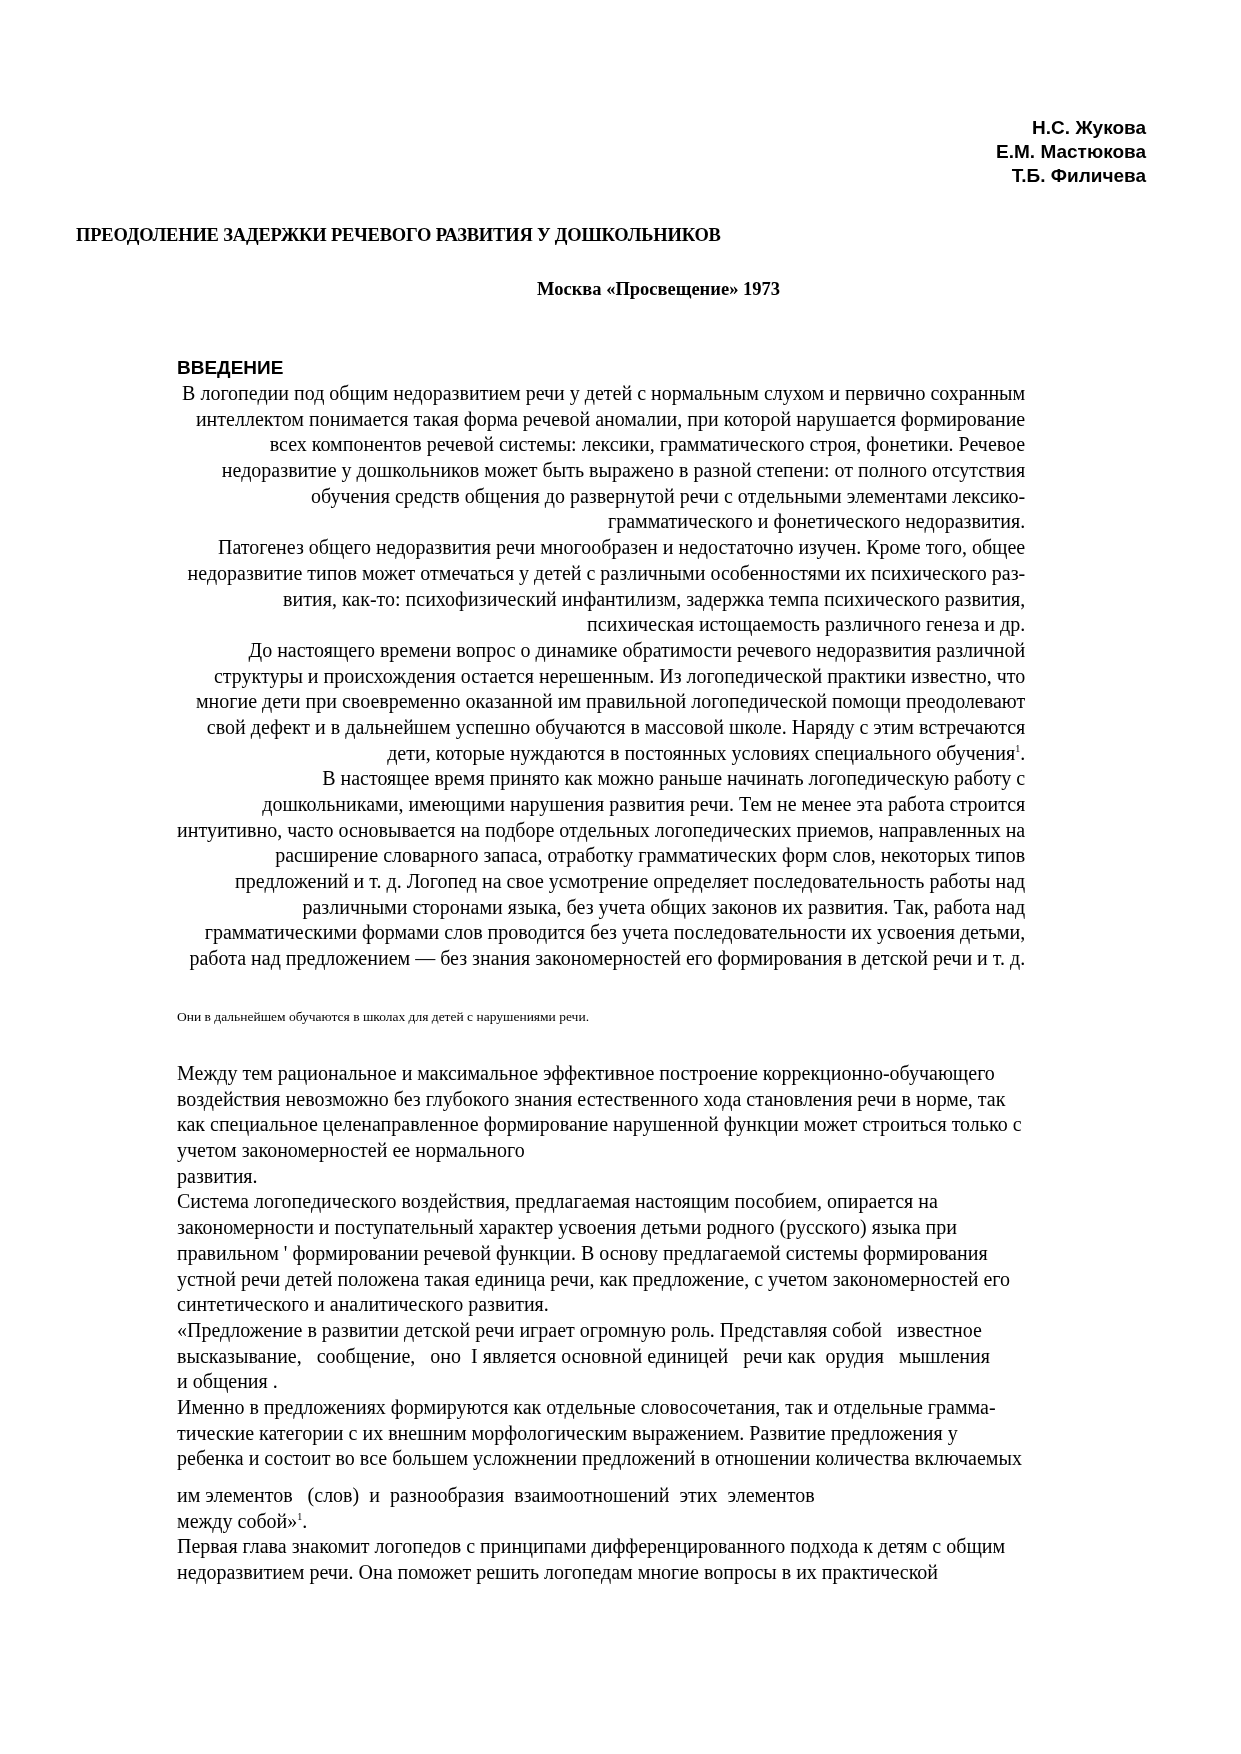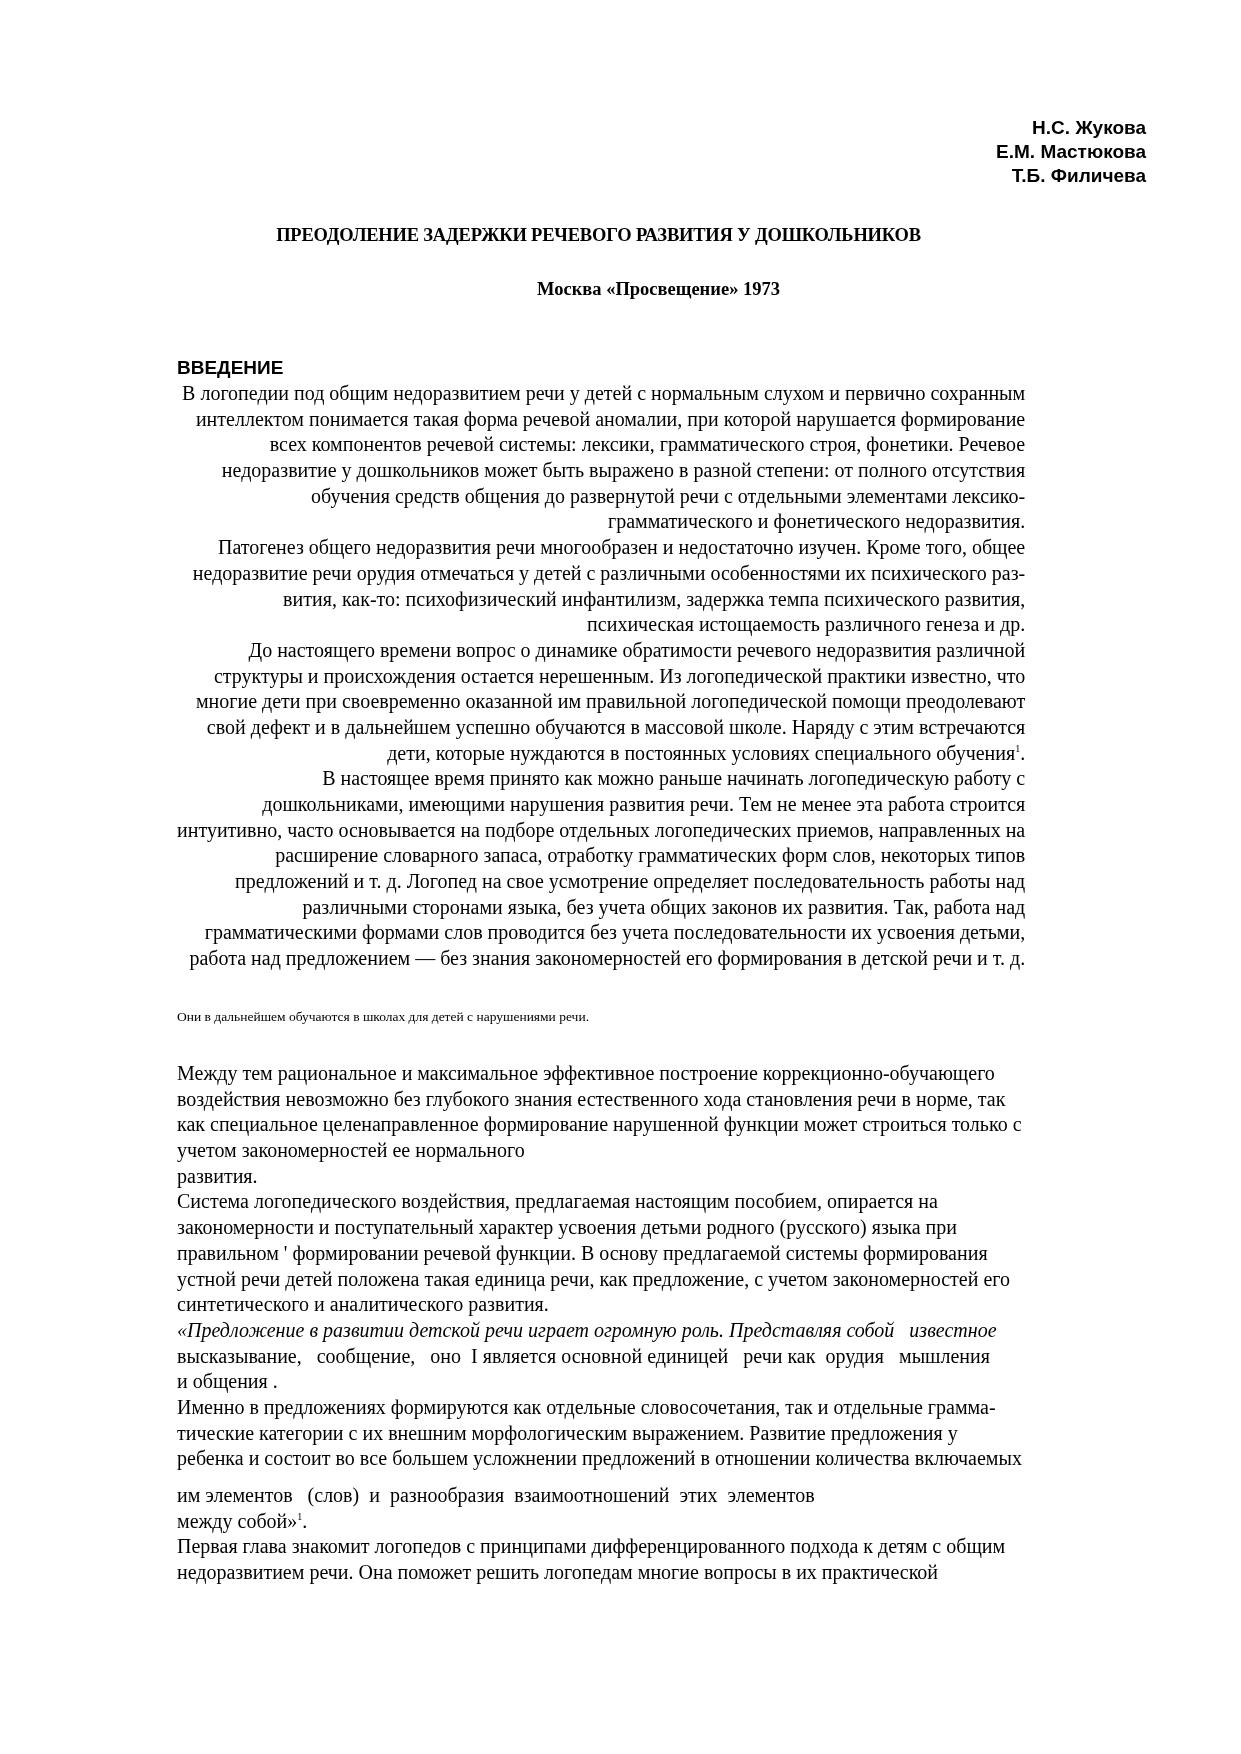--- a/index.html
+++ b/index.html
@@ -30,21 +30,20 @@
       font-weight: bold;
       font-size: 19px;
       line-height: 24px;
     }
     .authors div { white-space: nowrap; }
     .title {
       position: absolute;
       left: 0;
       width: 1121px;
       top: 225px;
-      text-align: center;
       font-family: "Liberation Serif", serif;
       font-weight: bold;
       font-size: 18.5px;
       letter-spacing: -0.2px;
       padding-left: 76px;
       box-sizing: border-box;
     }
     .publisher {
       position: absolute;
       left: 0;
@@ -109,21 +108,21 @@
   <div class="section-heading">ВВЕДЕНИЕ</div>
 
   <div class="text-block block-a">
     <div class="line">В логопедии под общим недоразвитием речи у детей с нормальным слухом и первично сохранным</div>
     <div class="line">интеллектом понимается такая форма речевой аномалии, при которой нарушается формирование</div>
     <div class="line">всех компонентов речевой системы: лексики, грамматического строя, фонетики. Речевое</div>
     <div class="line">недоразвитие у дошкольников может быть выражено в разной степени: от полного отсутствия</div>
     <div class="line">обучения средств общения до развернутой речи с отдельными элементами лексико-</div>
     <div class="line">грамматического и фонетического недоразвития.</div>
     <div class="line">Патогенез общего недоразвития речи многообразен и недостаточно изучен. Кроме того, общее</div>
-    <div class="line">недоразвитие речи орудия отмечаться у детей с различными особенностями их психического раз-</div>
+    <div class="line">недоразвитие типов может отмечаться у детей с различными особенностями их психического раз-</div>
     <div class="line">вития, как-то: психофизический инфантилизм, задержка темпа психического развития,</div>
     <div class="line">психическая истощаемость различного генеза и др.</div>
     <div class="line">До настоящего времени вопрос о динамике обратимости речевого недоразвития различной</div>
     <div class="line">структуры и происхождения остается нерешенным. Из логопедической практики известно, что</div>
     <div class="line">многие дети при своевременно оказанной им правильной логопедической помощи преодолевают</div>
     <div class="line">свой дефект и в дальнейшем успешно обучаются в массовой школе. Наряду с этим встречаются</div>
     <div class="line"><span>дети, которые нуждаются в постоянных условиях специального обучения</span><sup class="ref">1</sup><span>.</span></div>
     <div class="line">В настоящее время принято как можно раньше начинать логопедическую работу с</div>
     <div class="line">дошкольниками, имеющими нарушения развития речи. Тем не менее эта работа строится</div>
     <div class="line">интуитивно, часто основывается на подборе отдельных логопедических приемов, направленных на</div>
@@ -140,21 +139,21 @@
     <div class="line">Между тем рациональное и максимальное эффективное построение коррекционно-обучающего</div>
     <div class="line">воздействия невозможно без глубокого знания естественного хода становления речи в норме, так</div>
     <div class="line">как специальное целенаправленное формирование нарушенной функции может строиться только с</div>
     <div class="line">учетом закономерностей ее нормального</div>
     <div class="line">развития.</div>
     <div class="line">Система логопедического воздействия, предлагаемая настоящим пособием, опирается на</div>
     <div class="line">закономерности и поступательный характер усвоения детьми родного (русского) языка при</div>
     <div class="line">правильном ' формировании речевой функции. В основу предлагаемой системы формирования</div>
     <div class="line">устной речи детей положена такая единица речи, как предложение, с учетом закономерностей его</div>
     <div class="line">синтетического и аналитического развития.</div>
-    <div class="line" style="white-space: pre; font-style: italic;">«Предложение в развитии детской речи играет огромную роль. Представляя собой   известное</div>
+    <div class="line" style="white-space: pre;">«Предложение в развитии детской речи играет огромную роль. Представляя собой   известное</div>
     <div class="line" style="white-space: pre;">высказывание,   сообщение,   оно  I является основной единицей   речи как  орудия   мышления</div>
     <div class="line">и общения .</div>
     <div class="line">Именно в предложениях формируются как отдельные словосочетания, так и отдельные грамма-</div>
     <div class="line">тические категории с их внешним морфологическим выражением. Развитие предложения у</div>
     <div class="line">ребенка и состоит во все большем усложнении предложений в отношении количества включаемых</div>
     <div class="line" style="white-space: pre; margin-top: 11px;">им элементов   (слов)  и  разнообразия  взаимоотношений  этих  элементов</div>
     <div class="line"><span>между собой»</span><sup class="ref">1</sup><span>.</span></div>
     <div class="line">Первая глава знакомит логопедов с принципами дифференцированного подхода к детям с общим</div>
     <div class="line">недоразвитием речи. Она поможет решить логопедам многие вопросы в их практической</div>
   </div>

